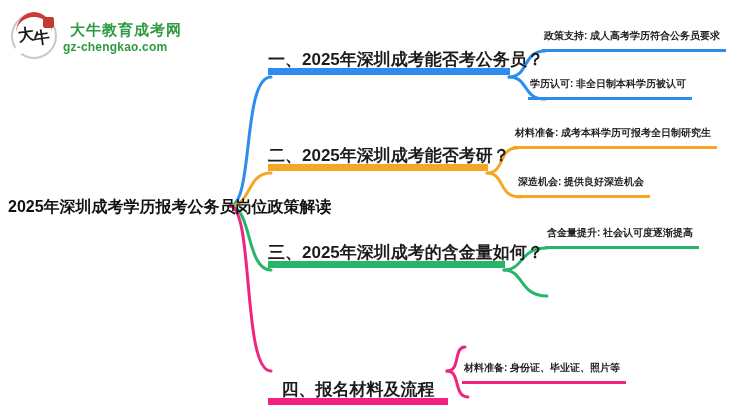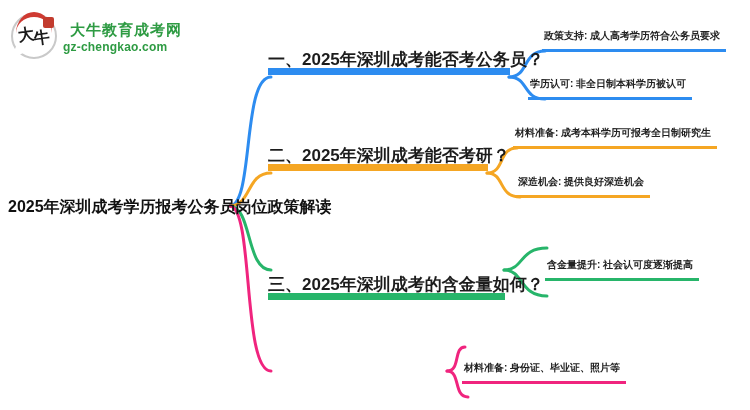--- a/index.html
+++ b/index.html
@@ -31,21 +31,21 @@
   
   .branch{position:absolute;box-sizing:border-box;text-align:center;font-size:17px;
     line-height:17px;font-weight:600;color:#1c1c1c;border-bottom:7px solid #a16207;
     white-space:nowrap;}
   
   .leaf{position:absolute;font-size:10px;line-height:16px;font-weight:700;color:#222;
     padding:0 6px 5px 2px;border-bottom:3px solid #0c4a6e;white-space:nowrap;}
 
   .b-blue{border-bottom-color:#2D8CF0;}
   .b-orange{border-bottom-color:#F5A623;}
-  .b-green{border-bottom-color:#27B56A;margin-top:32px;}
+  .b-green{border-bottom-color:#27B56A;}
   .b-pink{border-bottom-color:#F0247E;margin-top:36px;}
 
   .branch.b1{left:268px;top:51px;width:242px;}
   .branch.b2{left:268px;top:147px;width:220px;}
   .branch.b3{left:268px;top:244px;width:237px;}
   .branch.b4{left:268px;top:345px;width:180px;}
 
   .leaf.l1a{left:542px;top:28px;}
   .leaf.l1b{left:528px;top:76px;}
   .leaf.l2a{left:513px;top:125px;}
@@ -97,15 +97,16 @@
   <div class="leaf l1a b-blue">政策支持: 成人高考学历符合公务员要求</div>
   <div class="leaf l1b b-blue">学历认可: 非全日制本科学历被认可</div>
 
   <div class="branch b2 b-orange">二、2025年深圳成考能否考研？</div>
   <div class="leaf l2a b-orange">材料准备: 成考本科学历可报考全日制研究生</div>
   <div class="leaf l2b b-orange">深造机会: 提供良好深造机会</div>
 
   <div class="branch b3 b-green">三、2025年深圳成考的含金量如何？</div>
   <div class="leaf l3a b-green">含金量提升: 社会认可度逐渐提高</div>
 
+  <div class="branch b4 b-pink">四、报名材料及流程</div>
   <div class="leaf l4a b-pink">材料准备: 身份证、毕业证、照片等</div>
 
 </div>
 
 </body></html>

